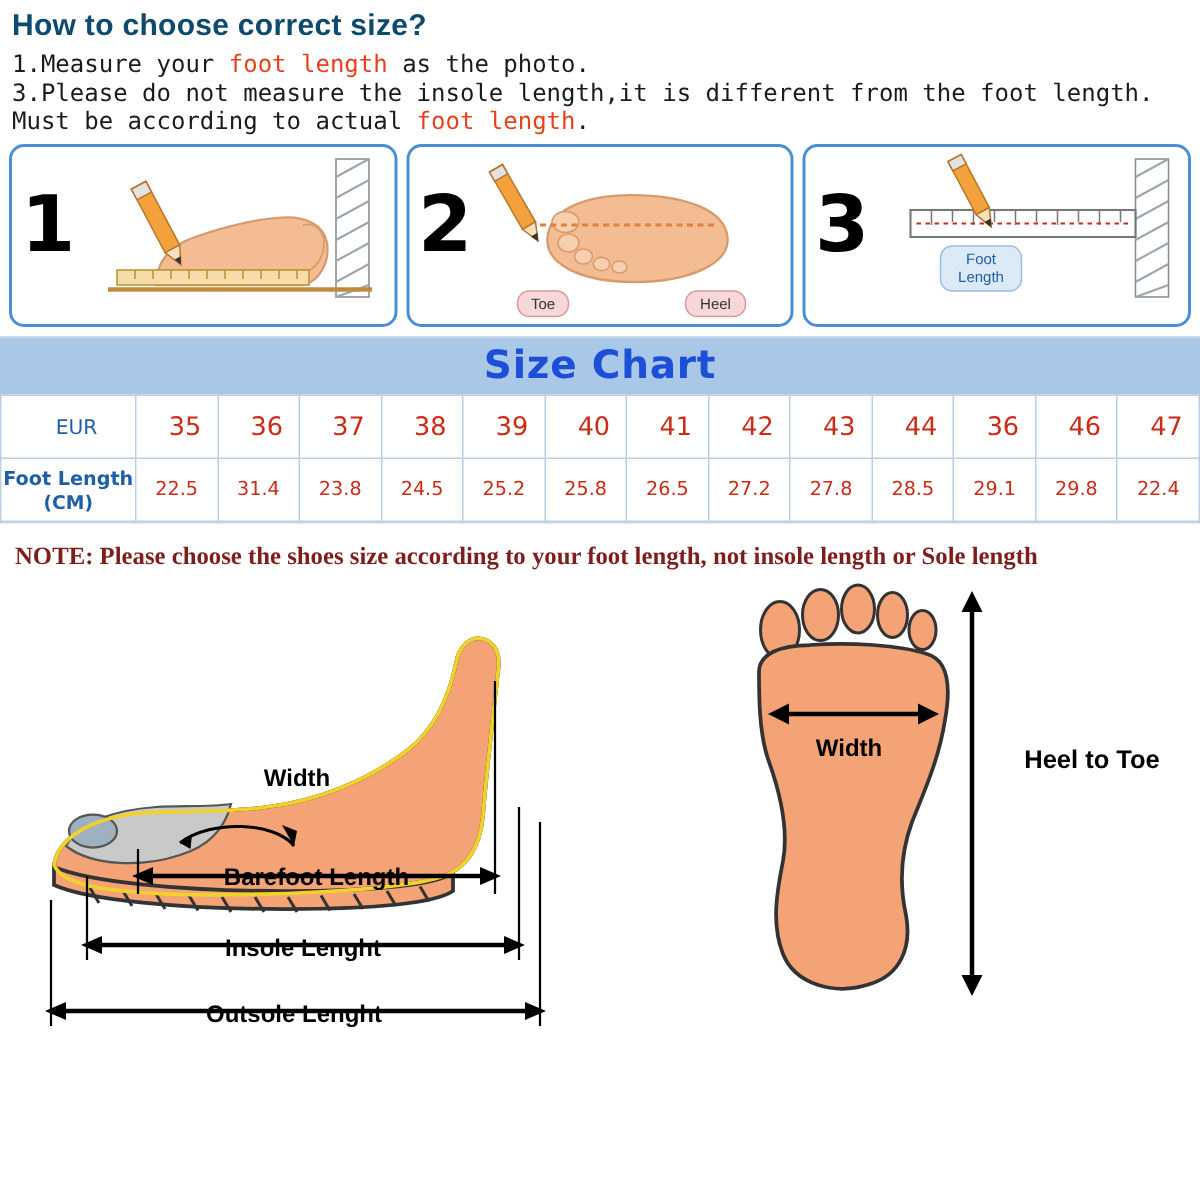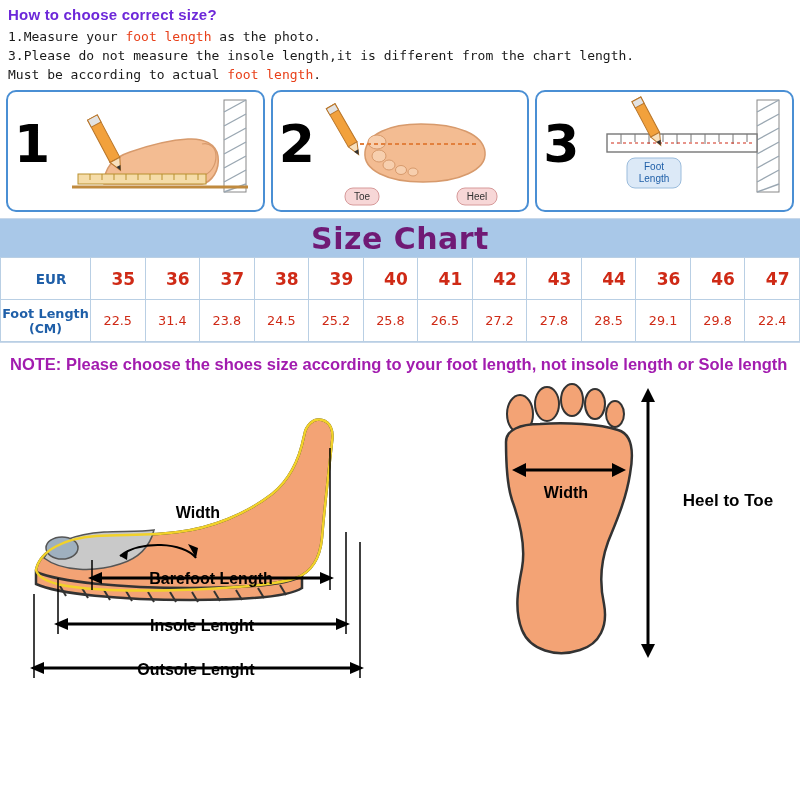--- a/index.html
+++ b/index.html
@@ -16,28 +16,28 @@
     position: relative;
   }
 
   
   .instructions {
     padding: 6px 8px 2px 8px;
   }
   .how-title {
     font-family: "Liberation Sans", sans-serif;
     font-weight: bold;
-    font-size: 15px;
-    color: #6d28d9;
+    font-size: 20px;
+    color: #0c4a6e;
     margin: 0 0 4px 0;
     letter-spacing: 0.2px;
   }
   .inst-line {
     font-family: "DejaVu Sans Mono", monospace;
-    font-size: 13px;
+    font-size: 16px;
     line-height: 19px;
     color: #1a1a1a;
     white-space: pre-wrap;
   }
   .hl-red { color: #e8401a; }
   .hl-red-b { color: #e8401a; }
 
   
   .steps {
     display: flex;
@@ -82,22 +82,22 @@
   .chart-title-bar {
     background: #a9c8e8;
     height: 38px;
     display: flex;
     align-items: center;
     justify-content: center;
   }
   .chart-title {
     font-family: "DejaVu Sans", sans-serif;
     font-weight: bold;
-    font-size: 30px;
-    color: #701a75;
+    font-size: 26px;
+    color: #1d4ed8;
     letter-spacing: 0.5px;
   }
   table.size-chart {
     border-collapse: collapse;
     width: 800px;
     table-layout: fixed;
   }
   table.size-chart td {
     border: 1px solid #b9cfe4;
     text-align: center;
@@ -108,35 +108,35 @@
     padding: 0 1px;
     box-sizing: border-box;
     overflow: hidden;
   }
   table.size-chart td.rowhead {
     width: 90px;
     font-weight: bold;
     font-size: 13.5px;
     color: #1f5fa8;
   }
-  table.size-chart tr.eur td { font-weight: bold; padding-left: 12px; }
+  table.size-chart tr.eur td { font-weight: normal; padding-left: 12px; }
   table.size-chart tr.eur td.rowhead { color: #1f5fa8; }
   .rowhead .sub { display: block; font-size: 12.5px; }
   table.size-chart tr.foot td { font-size: 12.8px; }
 
   
   .note {
     padding: 10px 10px 6px 10px;
   }
   .note-text {
-    font-family: Liberation Sans, sans-serif;
+    font-family: Liberation Serif, serif;
     font-weight: bold;
     font-size: 16.5px;
     line-height: 23px;
-    color: #a21caf;
+    color: #7f1d1d;
   }
 
   
   .diagrams {
     position: relative;
     width: 800px;
     height: 310px;
   }
   .diagrams svg { display: block; }
 
@@ -148,21 +148,21 @@
 </style>
 </head>
 <body>
 
 <div class="instructions">
   <div class="how-title">How to choose correct size?</div>
 
   <div class="inst-line"><span>1.</span><span>Measure your </span><span class="hl-red">foot length</span><span> as the photo.</span></div>
 
 
-  <div class="inst-line"><span>3.</span><span>Please do not measure the insole length,it is different from the chart length.</span></div>
+  <div class="inst-line"><span>3.</span><span>Please do not measure the insole length,it is different from the foot length.</span></div>
 
 
   <div class="inst-line"><span>Must be according to actual </span><span class="hl-red">foot length</span><span>.</span></div>
 </div>
 
 <div class="steps">
 
   <div class="step">
     <div class="step-num">1</div>
     <div class="step-art">

